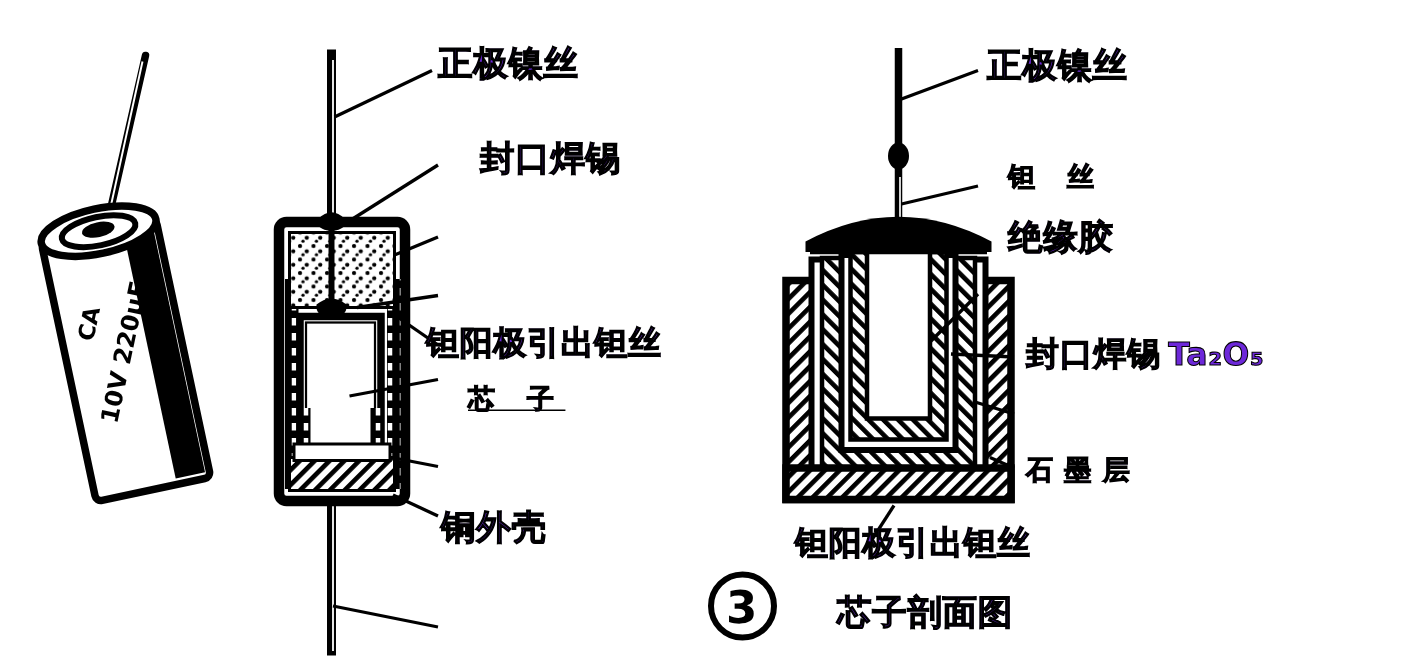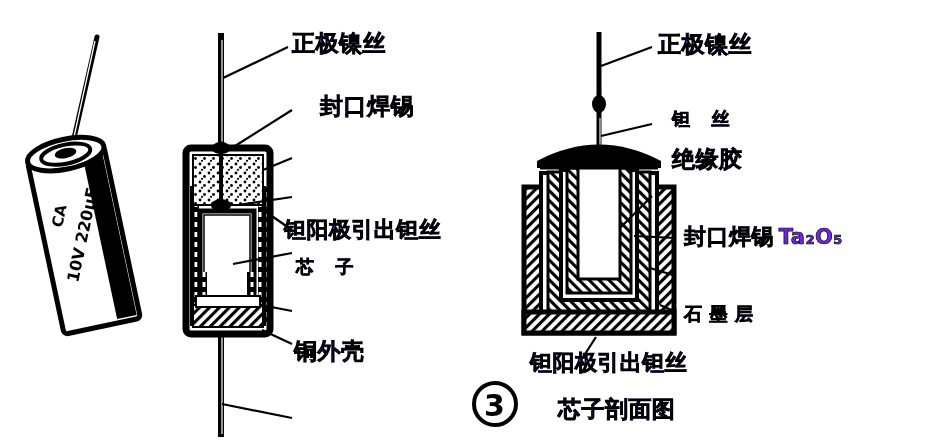--- a/index.html
+++ b/index.html
@@ -198,21 +198,21 @@
   </svg>
 
   <div class="lbl cn" style="left:292px; top:32px;">正极镍丝</div>
 
   <div class="lbl cn" style="left:308px; top:95px;margin-left:12px;">封口焊锡</div>
 
 
 
   <div class="lbl cn-sm" style="left:284px; top:219px;">钽阳极引出钽丝</div>
 
-  <div class="lbl cn-sp" style="left:296px; top:258px;">芯  子</div>
+  <div class="lbl cn-sp" style="left:312px; top:258px;text-decoration:underline;">芯  子</div>
 
 
   <div class="lbl cn" style="left:294px; top:342px;font-family:Liberation Mono, monospace;">铜外壳</div>
 
 
   <div class="lbl cn" style="left:658px; top:33px;">正极镍丝</div>
 
   <div class="lbl cn-sp" style="left:672px; top:110px;">钽  丝</div>
 
   <div class="lbl cn" style="left:672px; top:148px;">绝缘胶</div>

